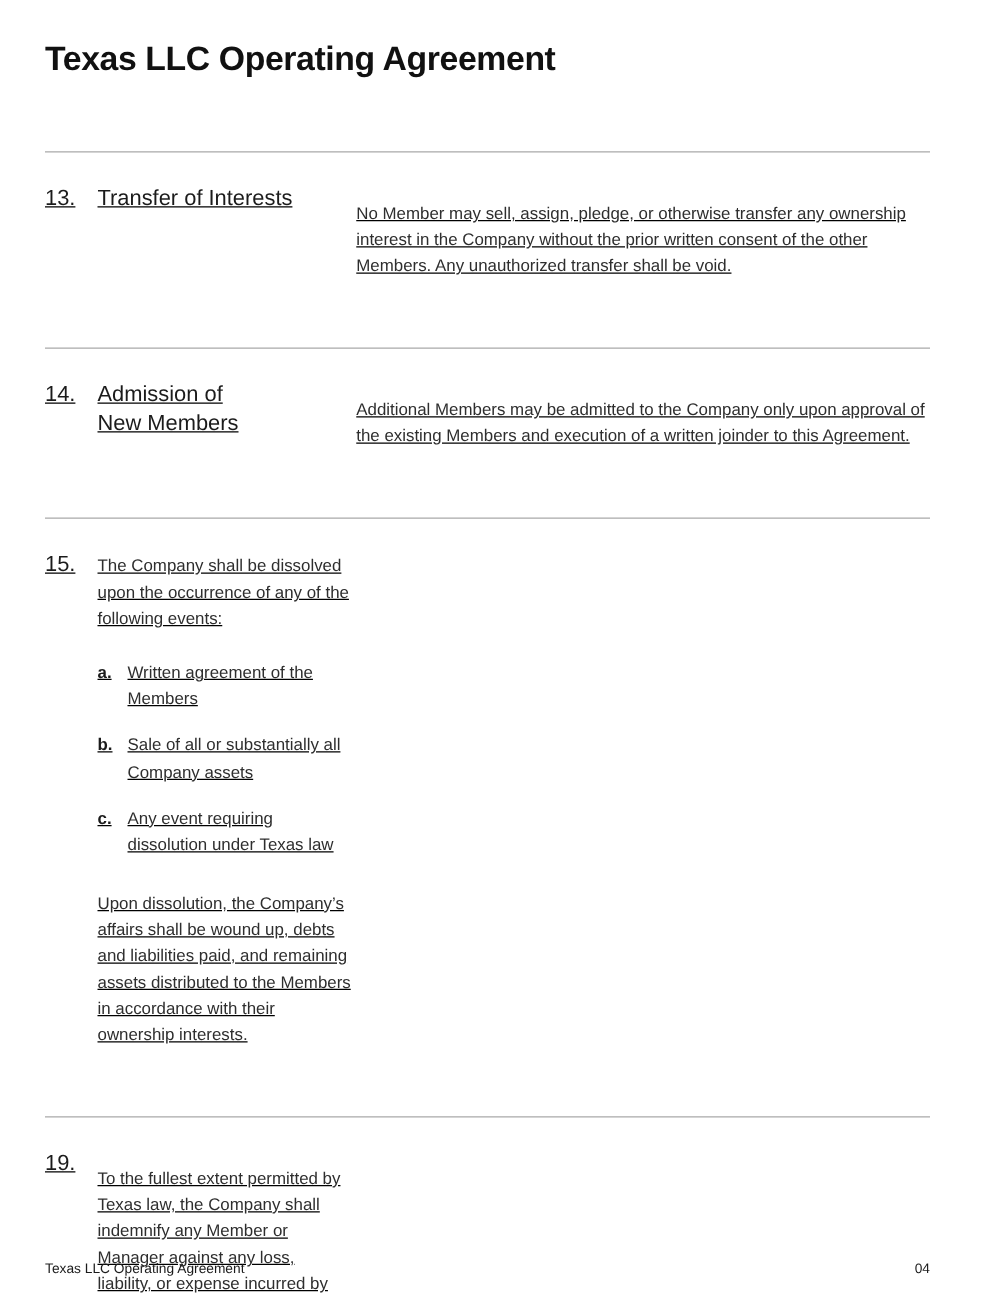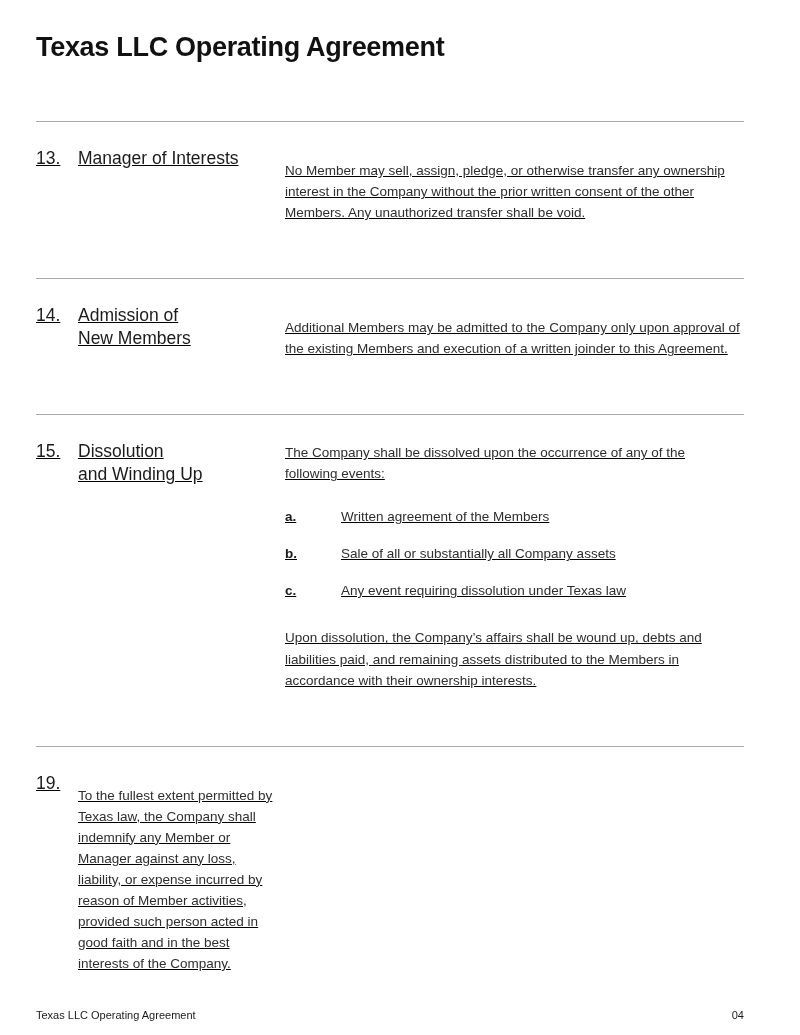--- a/index.html
+++ b/index.html
@@ -85,21 +85,20 @@
 
   .list-marker {
     font-weight: 700;
     width: 24px;
     flex: 0 0 24px;
     color: #1b1b1b;
   }
 
   .list-text {
     flex: 1;
-    margin-left: 32px;
   }
 
   .footer {
     position: absolute;
     left: 36px;
     right: 36px;
     bottom: 14px;
     display: flex;
     justify-content: space-between;
     align-items: baseline;
@@ -110,37 +109,35 @@
 </head>
 <body>
 
 <div class="page">
   <div class="content">
     <h1 class="doc-title">Texas LLC Operating Agreement</h1>
 
     <div class="sections">
         <section class="section">
           <div class="section-number">13.</div>
-          <div class="section-heading">Manager of Interests</div>
+          <div class="section-heading">Transfer of Interests</div>
           <div class="section-body">
             <p class="para">No Member may sell, assign, pledge, or otherwise transfer any ownership interest in the Company without the prior written consent of the other Members. Any unauthorized transfer shall be void.</p>
           </div>
         </section>
         <section class="section">
           <div class="section-number">14.</div>
           <div class="section-heading">Admission of
 New Members</div>
           <div class="section-body">
             <p class="para">Additional Members may be admitted to the Company only upon approval of the existing Members and execution of a written joinder to this Agreement.</p>
           </div>
         </section>
         <section class="section">
           <div class="section-number">15.</div>
-          <div class="section-heading">Dissolution
-and Winding Up</div>
           <div class="section-body">
             <p class="para">The Company shall be dissolved upon the occurrence of any of the following events:</p>
             <div class="list">
               <div class="list-item">
                 <span class="list-marker">a.</span>
                 <span class="list-text">Written agreement of the Members</span>
               </div>
               <div class="list-item">
                 <span class="list-marker">b.</span>
                 <span class="list-text">Sale of all or substantially all Company assets</span>

